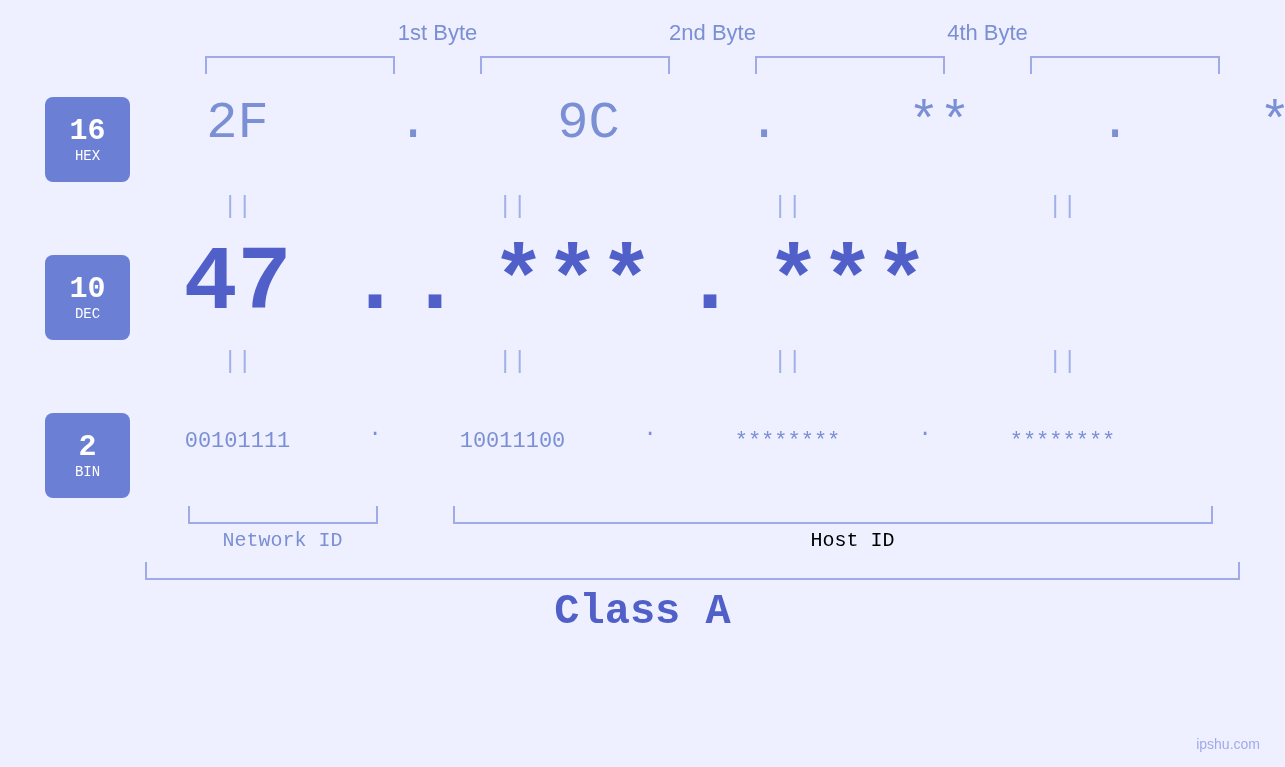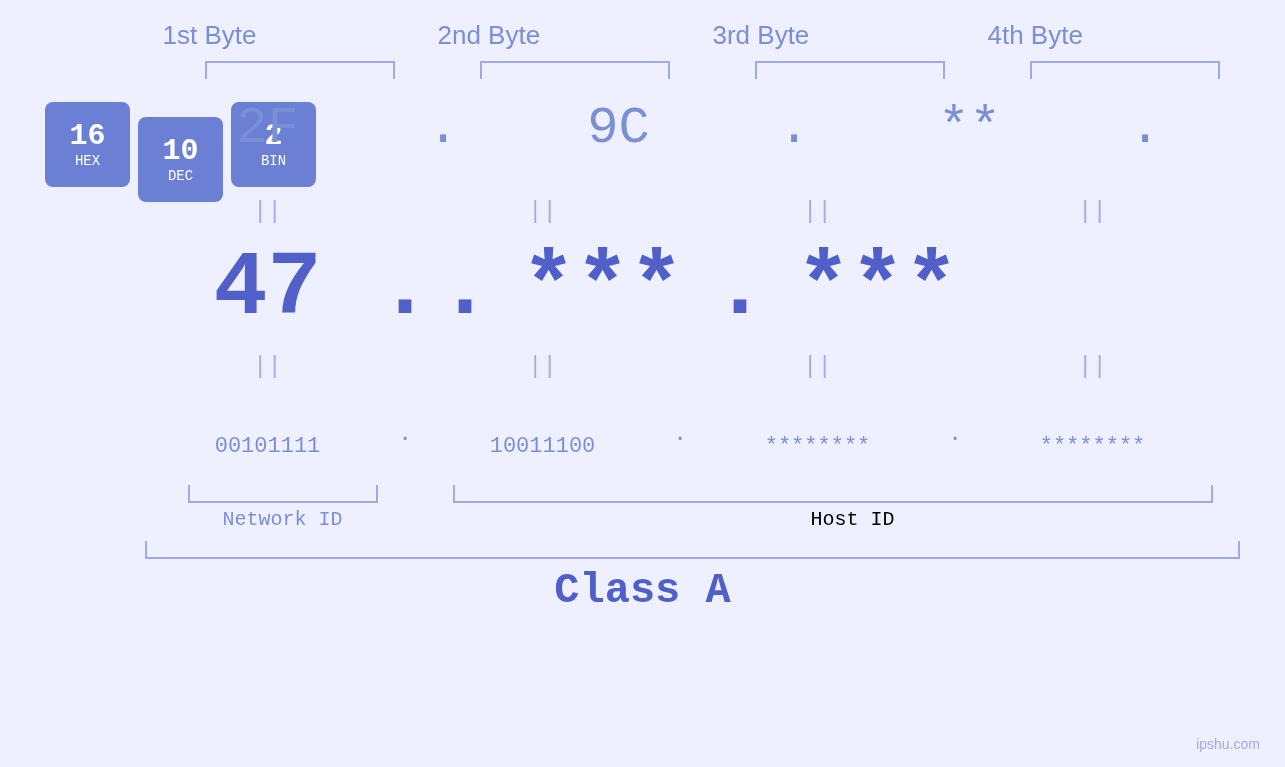--- a/index.html
+++ b/index.html
@@ -31,23 +31,23 @@
     .byte-labels-row {
       display: flex;
       width: 100%;
       justify-content: center;
       margin-bottom: 10px;
       padding-left: 140px;
     }
 
     .byte-label {
       width: 275px;
-      text-align: left;
-      color: #7b8fd4;
-      font-size: 26px;
+      text-align: center;
+      color: #7b8fd4;
+      font-size: 22px;
       font-family: Arial, sans-serif;
       font-weight: normal;
     }
 
     
     .brackets-row {
       display: flex;
       width: 100%;
       justify-content: center;
       padding-left: 140px;
@@ -208,36 +208,35 @@
       position: absolute;
       bottom: 15px;
       right: 25px;
       color: #a0aae8;
       font-size: 14px;
       font-family: Arial, sans-serif;
     }
 
     .badges-wrapper {
       display: flex;
-      flex-direction: row;
+      flex-direction: column;
       width: 130px;
       padding-left: 15px;
       gap: 4px;
     }
 
   </style>
 </head>
 <body>
 
 <div class="main-container">
 
   <div class="byte-labels-row">
     <div class="byte-label">1st Byte</div>
     <div class="byte-label">2nd Byte</div>
-    <div class="byte-label">3rd Byte</div>
     <div class="byte-label">4th Byte</div>
   </div>
 
   <div class="brackets-row">
     <div class="bracket-cell">
       <div class="bracket"></div>
     </div>
     <div class="bracket-cell">
       <div class="bracket"></div>
     </div>

